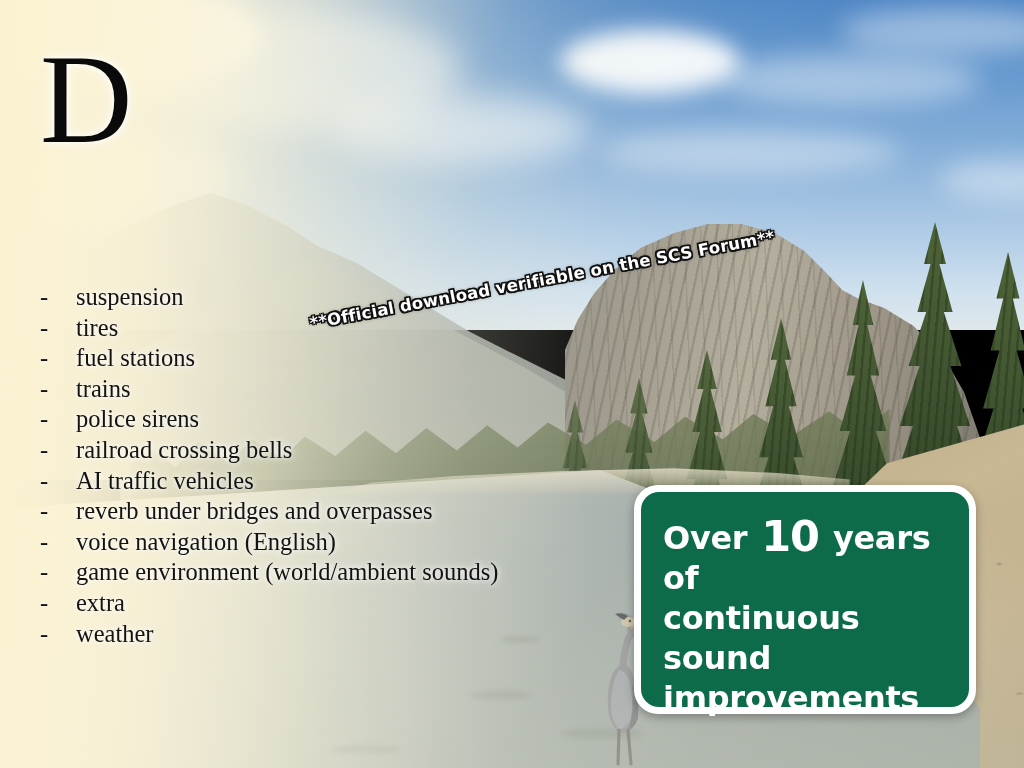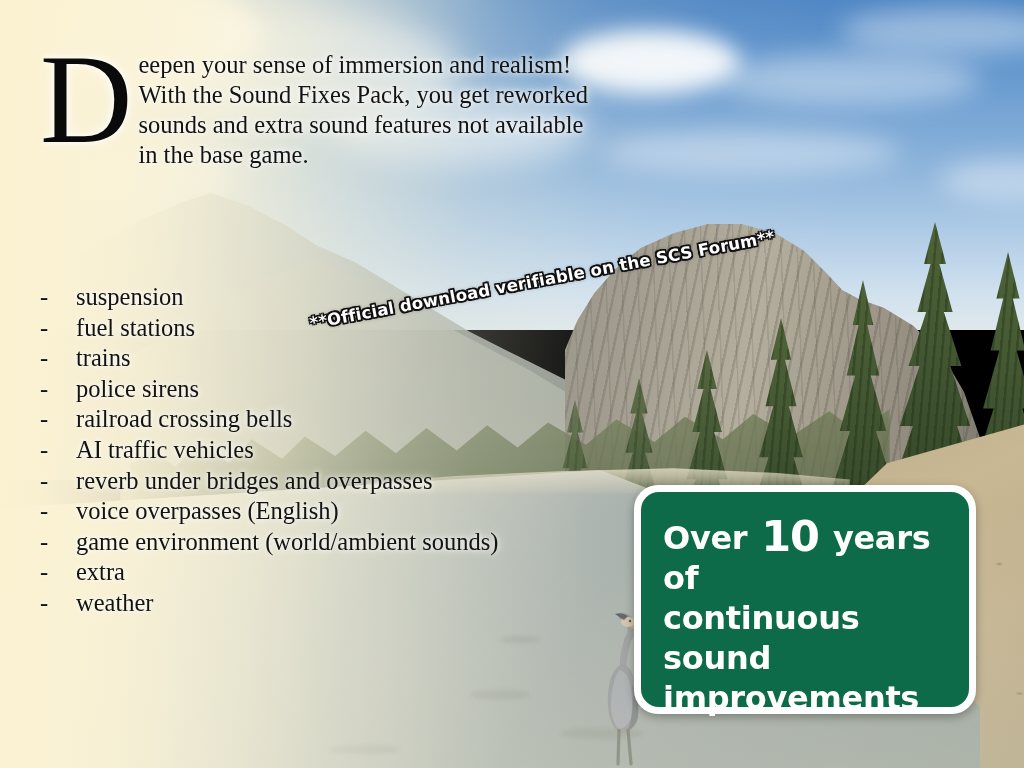--- a/index.html
+++ b/index.html
@@ -440,33 +440,33 @@
 
     <div class="haze"></div>
     <div class="haze-bottom"></div>
     <div class="cream-wash"></div>
   </div>
 
   <div class="copy-layer">
 
     <div class="dropcap-para">
       <span class="dropcap">D</span>
-      <div class="lead-text">eepen your sense of immersion and realism! With the Sound Fixes Pack, you get reworked sounds and extra sound features not available in the base game.</div>
     </div>
 
 
     <ul class="feature-list" id="feature-list">
         <li><span class="bullet-dash">-</span><span>suspension</span></li>
+        <li><span class="bullet-dash">-</span><span>tires</span></li>
         <li><span class="bullet-dash">-</span><span>fuel stations</span></li>
         <li><span class="bullet-dash">-</span><span>trains</span></li>
         <li><span class="bullet-dash">-</span><span>police sirens</span></li>
         <li><span class="bullet-dash">-</span><span>railroad crossing bells</span></li>
         <li><span class="bullet-dash">-</span><span>AI traffic vehicles</span></li>
         <li><span class="bullet-dash">-</span><span>reverb under bridges and overpasses</span></li>
-        <li><span class="bullet-dash">-</span><span>voice overpasses (English)</span></li>
+        <li><span class="bullet-dash">-</span><span>voice navigation (English)</span></li>
         <li><span class="bullet-dash">-</span><span>game environment (world/ambient sounds)</span></li>
         <li><span class="bullet-dash">-</span><span>extra</span></li>
         <li><span class="bullet-dash">-</span><span>weather</span></li>
       </ul>
 
     <div class="forum-note">**Official download verifiable on the  SCS Forum**</div>
 
     <div class="road-sign">
       <div class="road-sign-inner">
         <div class="sign-line">

